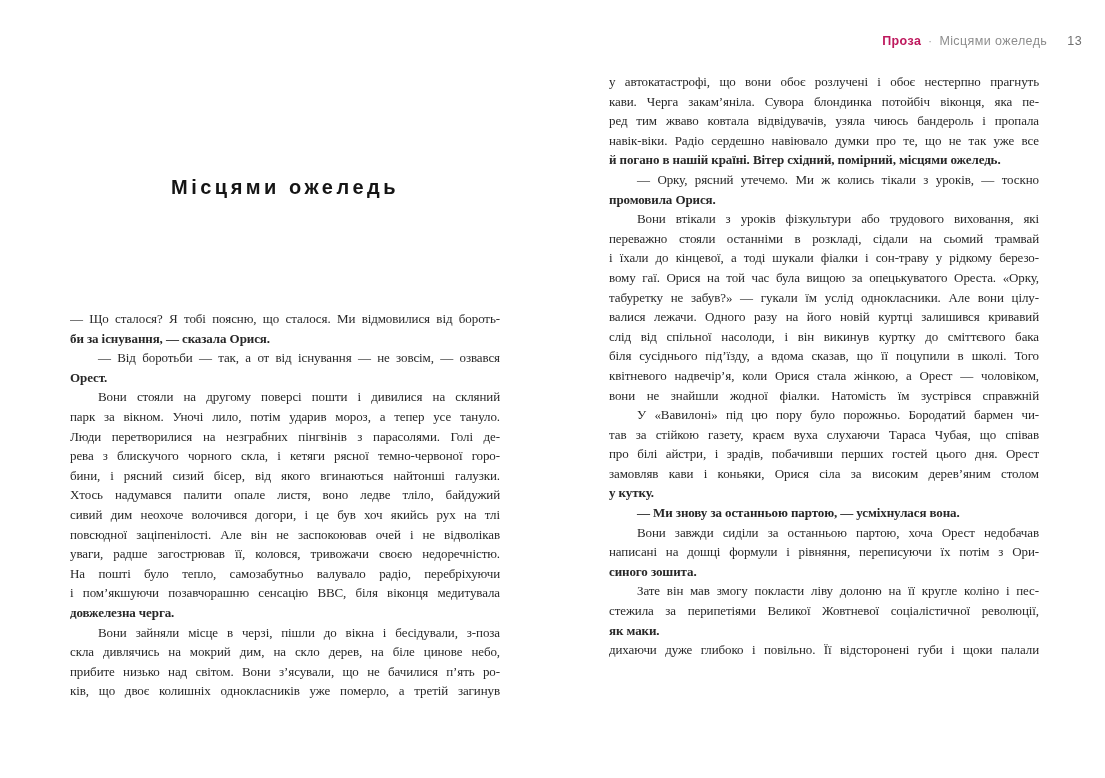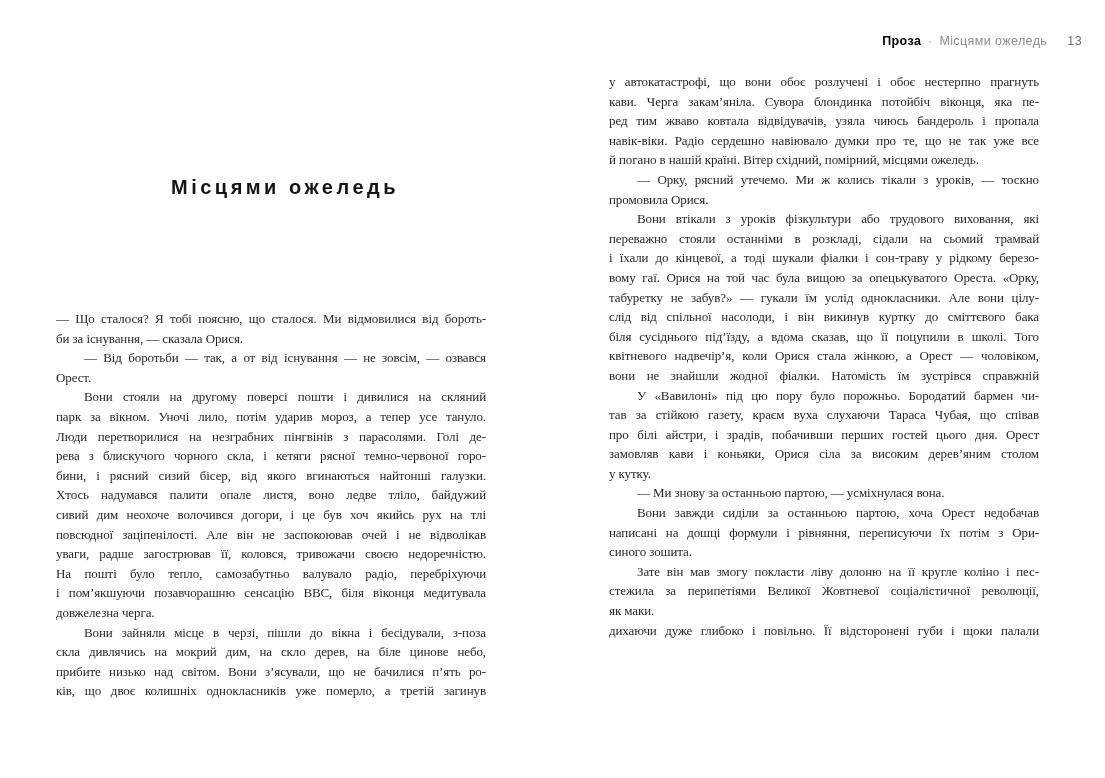--- a/index.html
+++ b/index.html
@@ -15,21 +15,21 @@
     position: absolute;
     top: 34px;
     right: 23px;
     display: flex;
     align-items: baseline;
     font-family: "Liberation Sans", sans-serif;
     font-size: 12.5px;
     letter-spacing: 0.4px;
     white-space: nowrap;
   }
-  .running-head .section { font-weight: 700; color: #000000; }
+  .running-head .section { font-weight: 700; color: #be185d; }
   .running-head .dot { color: #9a9a9a; margin: 0 7px; font-size: 11px; }
   .running-head .running { color: #8d8d8d; }
   .running-head .pagenum { color: #6f6f6f; margin-left: 20px; }
 
   .story-title {
     position: absolute;
     left: 70px;
     top: 176px;
     width: 430px;
     text-align: center;
@@ -41,31 +41,31 @@
     white-space: nowrap;
   }
 
   .col {
     position: absolute;
     width: 430px;
     color: #282828;
     font-size: 13px;
     letter-spacing: -0.1px;
   }
-  .col-left  { left: 56px;  top: 309px; }
+  .col-left  { left: 70px;  top: 309px; }
   .col-right { left: 609px; top: 72px;  }
 
   .line {
     height: 19.6px;
     line-height: 19.6px;
     text-align: justify;
     text-align-last: justify;
     overflow: hidden;
   }
-  .line.last   { text-align-last: left; }
+  .line.last   { text-align-last: left; font-weight: bold; }
   .line.indent { text-indent: 28px; }
 </style>
 </head>
 <body>
 
 <div class="page">
 
   <div class="running-head">
     <span class="section">Проза</span>
     <span class="dot">·</span>
@@ -104,20 +104,21 @@
       <div class="line">ред тим жваво ковтала відвідувачів, узяла чиюсь бандероль і пропала</div>
       <div class="line">навік-віки. Радіо сердешно навіювало думки про те, що не так уже все</div>
       <div class="line last">й погано в нашій країні. Вітер східний, помірний, місцями ожеледь.</div>
       <div class="line indent">— Орку, рясний утечемо. Ми ж колись тікали з уроків, — тоскно</div>
       <div class="line last">промовила Орися.</div>
       <div class="line indent">Вони втікали з уроків фізкультури або трудового виховання, які</div>
       <div class="line">переважно стояли останніми в розкладі, сідали на сьомий трамвай</div>
       <div class="line">і їхали до кінцевої, а тоді шукали фіалки і сон-траву у рідкому березо-</div>
       <div class="line">вому гаї. Орися на той час була вищою за опецькуватого Ореста. «Орку,</div>
       <div class="line">табуретку не забув?» — гукали їм услід однокласники. Але вони цілу-</div>
+      <div class="line">валися лежачи. Одного разу на його новій куртці залишився кривавий</div>
       <div class="line">слід від спільної насолоди, і він викинув куртку до сміттєвого бака</div>
       <div class="line">біля сусіднього під’їзду, а вдома сказав, що її поцупили в школі. Того</div>
       <div class="line">квітневого надвечір’я, коли Орися стала жінкою, а Орест — чоловіком,</div>
       <div class="line">вони не знайшли жодної фіалки. Натомість їм зустрівся справжній</div>
       <div class="line indent">У «Вавилоні» під цю пору було порожньо. Бородатий бармен чи-</div>
       <div class="line">тав за стійкою газету, краєм вуха слухаючи Тараса Чубая, що співав</div>
       <div class="line">про білі айстри, і зрадів, побачивши перших гостей цього дня. Орест</div>
       <div class="line">замовляв кави і коньяки, Орися сіла за високим дерев’яним столом</div>
       <div class="line last">у кутку.</div>
       <div class="line indent last">— Ми знову за останньою партою, — усміхнулася вона.</div>

